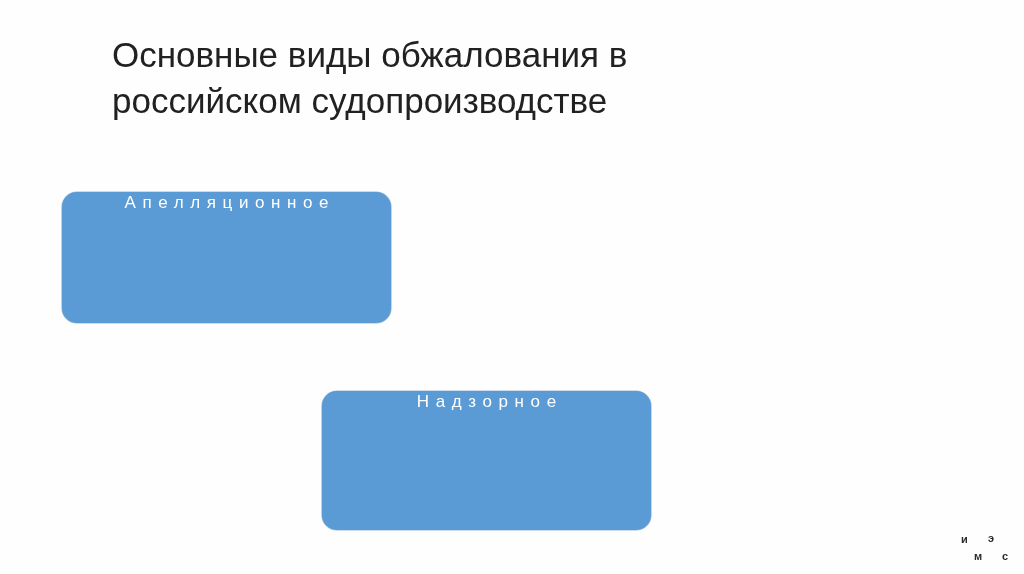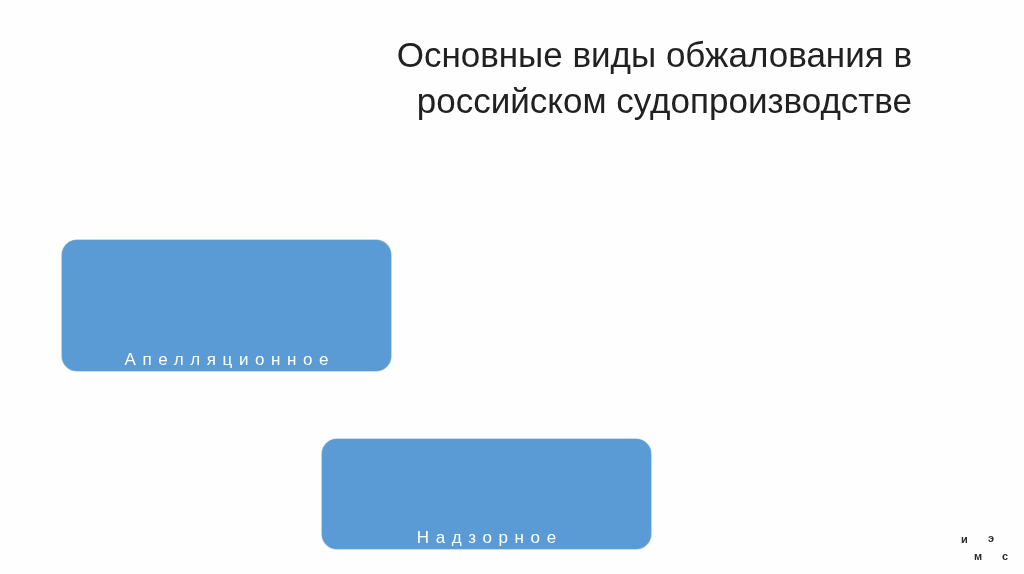--- a/index.html
+++ b/index.html
@@ -21,54 +21,53 @@
     height: 574px;
     background: #fefefe;
   }
 
   
   .slide-title {
     position: absolute;
     left: 112px;
     top: 32px;
     width: 800px;
-    text-align: right;
+    text-align: left;
     font-size: 35px;
     line-height: 46px;
     font-weight: 400;
     color: #212121;
     letter-spacing: 0px;
     white-space: pre-line;
   }
 
   
   .node {
     position: absolute;
     background: #5b9bd5;
     border-radius: 15px;
     box-sizing: border-box;
     display: flex;
-    align-items: flex-end;
+    align-items: flex-start;
     justify-content: center;
     box-shadow: 0 0 0 0.6px rgba(70,130,180,0.55);
-    margin-top: 48px;
   }
   .node-label {
     color: #ffffff;
     font-size: 17px;
     font-weight: 400;
     letter-spacing: 6.6px;
     text-indent: 6.6px;
     line-height: 22px;
     white-space: nowrap;
   }
 
   #node-appeal      { left: 62px;  top: 192px; width: 329px; height: 131px; }
   #node-cassation   { left: 592px; top: 192px; width: 327px; height: 131px; }
-  #node-supervisory { left: 322px; top: 391px; width: 329px; height: 110px; }
+  #node-supervisory { left: 322px; top: 391px; width: 329px; height: 139px; }
 
   
   .watermark {
     position: absolute;
     left: 958px;
     top: 532px;
     width: 58px;
     height: 36px;
   }
   .watermark span {

